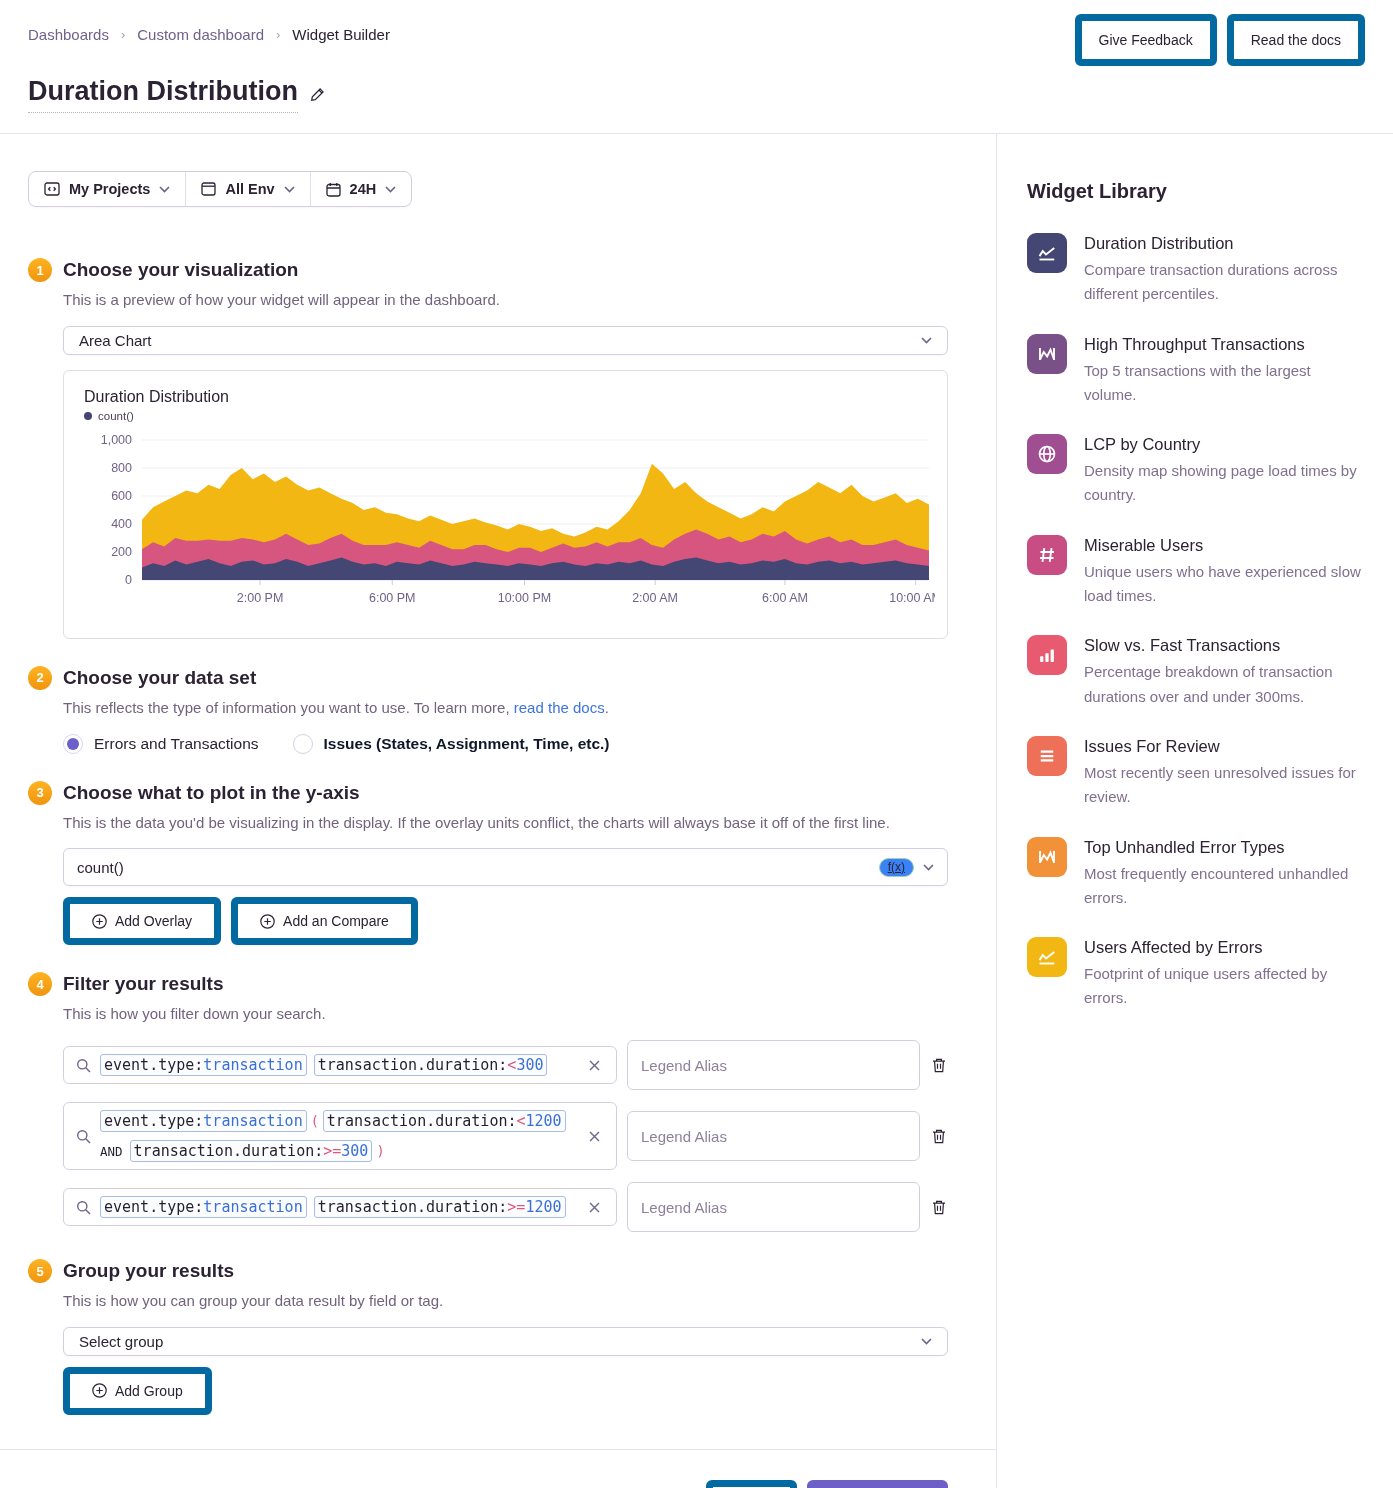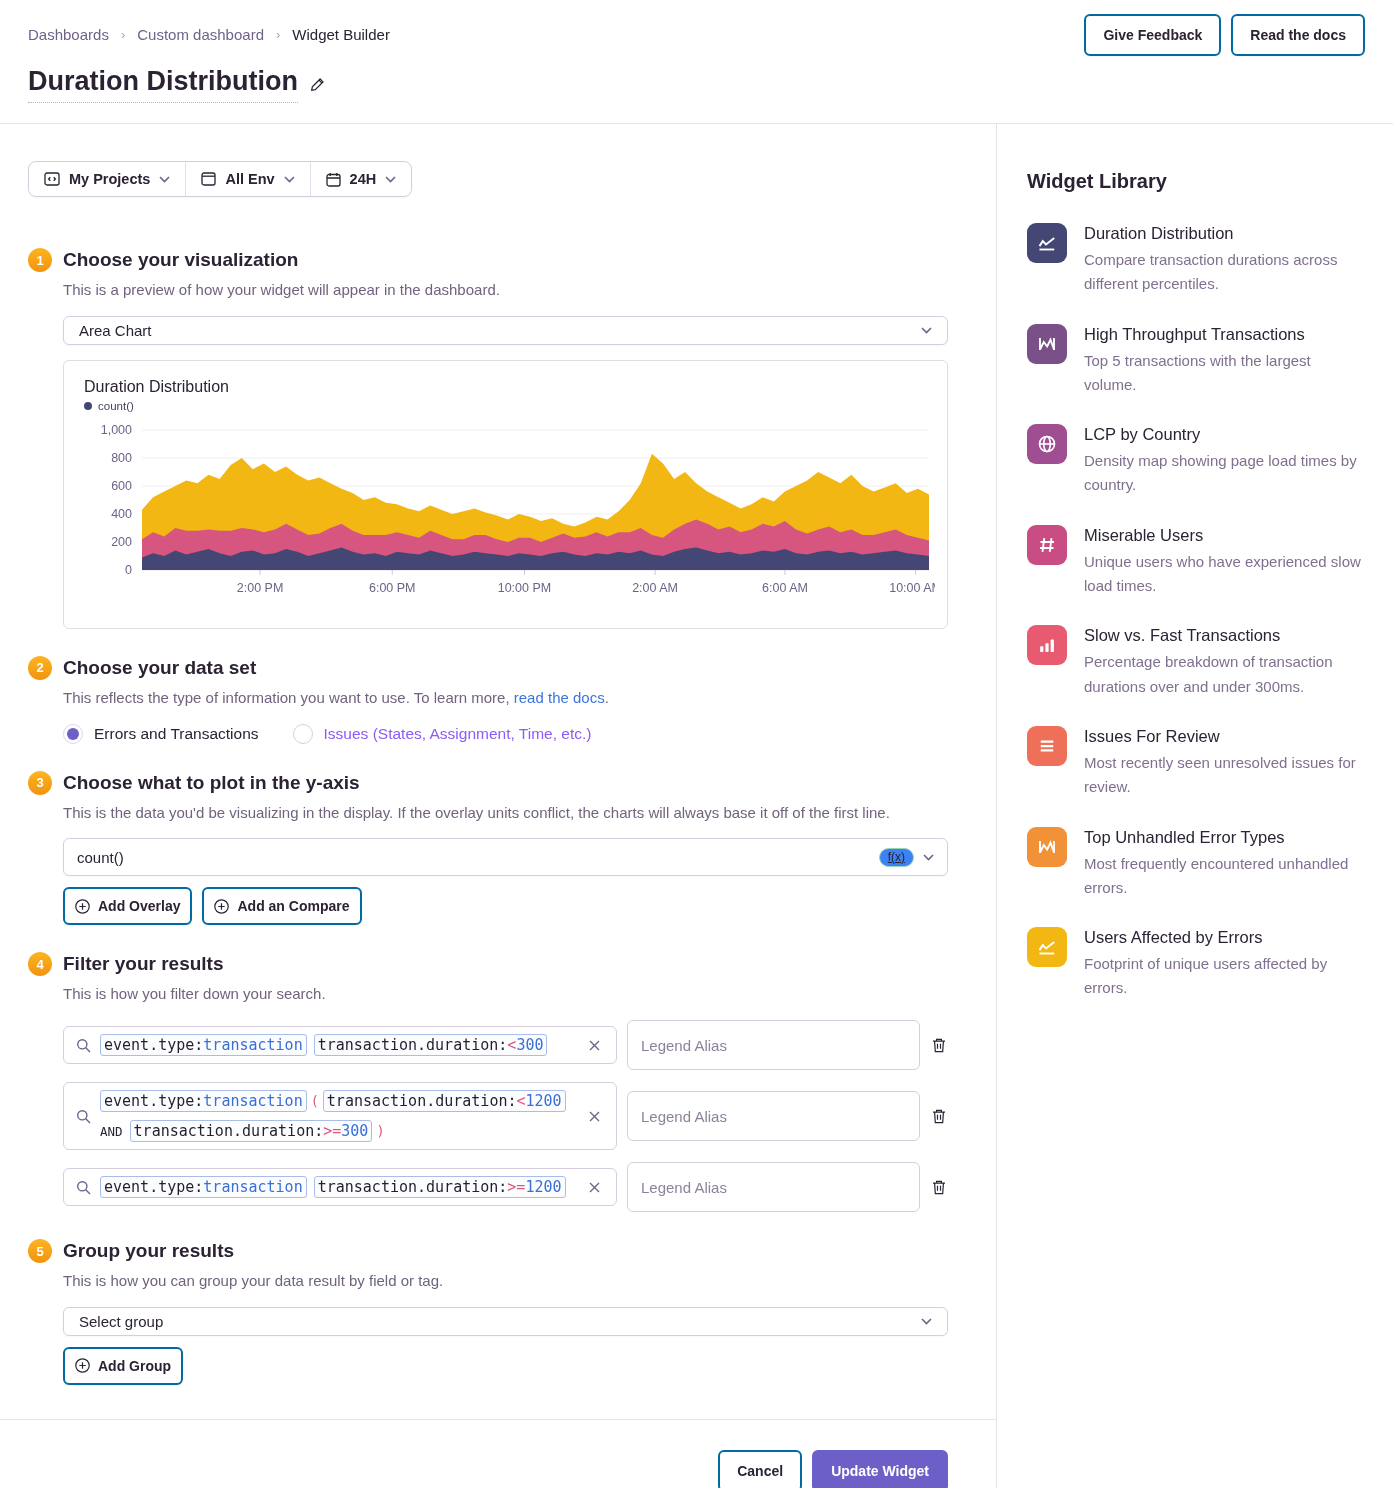--- a/index.html
+++ b/index.html
@@ -7,22 +7,22 @@
   body { font-family:"Liberation Sans", sans-serif; color:#2B2233; }
   .page { width:1393px; min-height:1488px; display:flex; flex-direction:column; background:#fff; }
 
   
   .topbar { display:flex; justify-content:space-between; align-items:flex-start; padding:14px 28px 0 28px; }
   .breadcrumb { display:flex; align-items:center; gap:12px; font-size:15px; padding-top:12px; }
   .crumb-link { color:#6F628B; cursor:pointer; }
   .crumb-sep { color:#A79FB3; font-size:13px; }
   .crumb-current { color:#2B2233; }
   .top-buttons { display:flex; gap:10px; }
-  .btn { display:inline-flex; align-items:center; gap:8px; border:2px solid #0369a1; border-radius:6px;
-         background:#fff; font-weight:bold; font-size:14px; color:#2B2233; padding:11px 17px;
+  .btn { display:inline-flex; align-items:center; gap:8px; border:7px solid #0369a1; border-radius:6px;
+         background:#fff; font-weight:normal; font-size:14px; color:#2B2233; padding:11px 17px;
          box-shadow:0 1px 2px rgba(43,34,51,0.04); cursor:pointer; font-family:inherit; }
   .btn-primary { background:#6C5FC7; border-color:#6C5FC7; color:#fff; }
 
   .title-row { display:flex; align-items:center; gap:12px; padding:10px 28px 20px 28px; }
   .page-title { font-size:27px; font-weight:bold; margin:0; border-bottom:1px dotted #B9B1C4; padding-bottom:5px; }
   .pencil-btn { background:none; border:none; color:#2B2233; cursor:pointer; padding:0; margin-top:2px; }
 
   
   .content { display:flex; flex:1; border-top:1px solid #E7E1EC; }
   .main { width:997px; flex:none; border-right:1px solid #E7E1EC; display:flex; flex-direction:column; }
@@ -61,30 +61,30 @@
   .legend-label { font-size:11.5px; color:#4D4158; }
   .chart-svg-wrap { margin-top:8px; }
 
   
   .radio-row { display:flex; gap:34px; align-items:center; margin-top:2px; }
   .radio { display:flex; align-items:center; gap:11px; font-size:15.5px; cursor:pointer; }
   .radio-circle { width:20px; height:20px; border-radius:50%; border:1px solid #D7D0E0; background:#fff; flex:none;
                   display:flex; align-items:center; justify-content:center; }
   .radio-circle.checked { border-color:#DDD4F0; }
   .radio-circle.checked::after { content:""; width:12px; height:12px; border-radius:50%; background:#6C5FC7; }
-  .radio-label-muted { color:#8b5cf6; }
+  .radio-label-muted { color:#0f172a;font-weight:bold; }
 
   
   .yfield { height:38px; border:1px solid #D5CFDD; border-radius:6px; background:#fff; display:flex; align-items:center;
             padding:0 13px; font-size:15px; margin-bottom:11px; box-shadow:0 1px 2px rgba(43,34,51,0.03); }
   .fx-pill { margin-left:auto; background:#3b82f6; border:1px solid #9BD4B2; border-radius:10px; font-size:12px;
              padding:1px 8px 2px 8px; color:#2B2233;text-decoration:underline; }
   .yfield .chev { color:#6F628B; display:flex; margin-left:9px; }
   .btn-row { display:flex; gap:10px; }
-  .btn-sm { padding:9px 10px; font-size:14px; }
+  .btn-sm { padding:9px 22px; font-size:14px; }
   .btn .plus-ic { display:flex; color:#2B2233; }
 
   
   .filter-row { display:flex; align-items:center; gap:10px; margin-bottom:12px; }
   .search-box { width:559px; min-height:38px; border:1px solid #D5CFDD; border-radius:6px; background:#fff;
                 display:flex; align-items:center; gap:9px; padding:4px 12px; }
   .search-ic { display:flex; color:#6F628B; flex:none; }
   .tokens { flex:1; display:flex; flex-wrap:wrap; align-items:center; gap:7px; row-gap:8px; padding:3px 0; }
   .token { font-family:"DejaVu Sans Mono", monospace; font-size:15px; border:1px solid #A9BDE8; background:#FBFCFE;
            border-radius:3px; padding:1px 3px; white-space:nowrap; }

